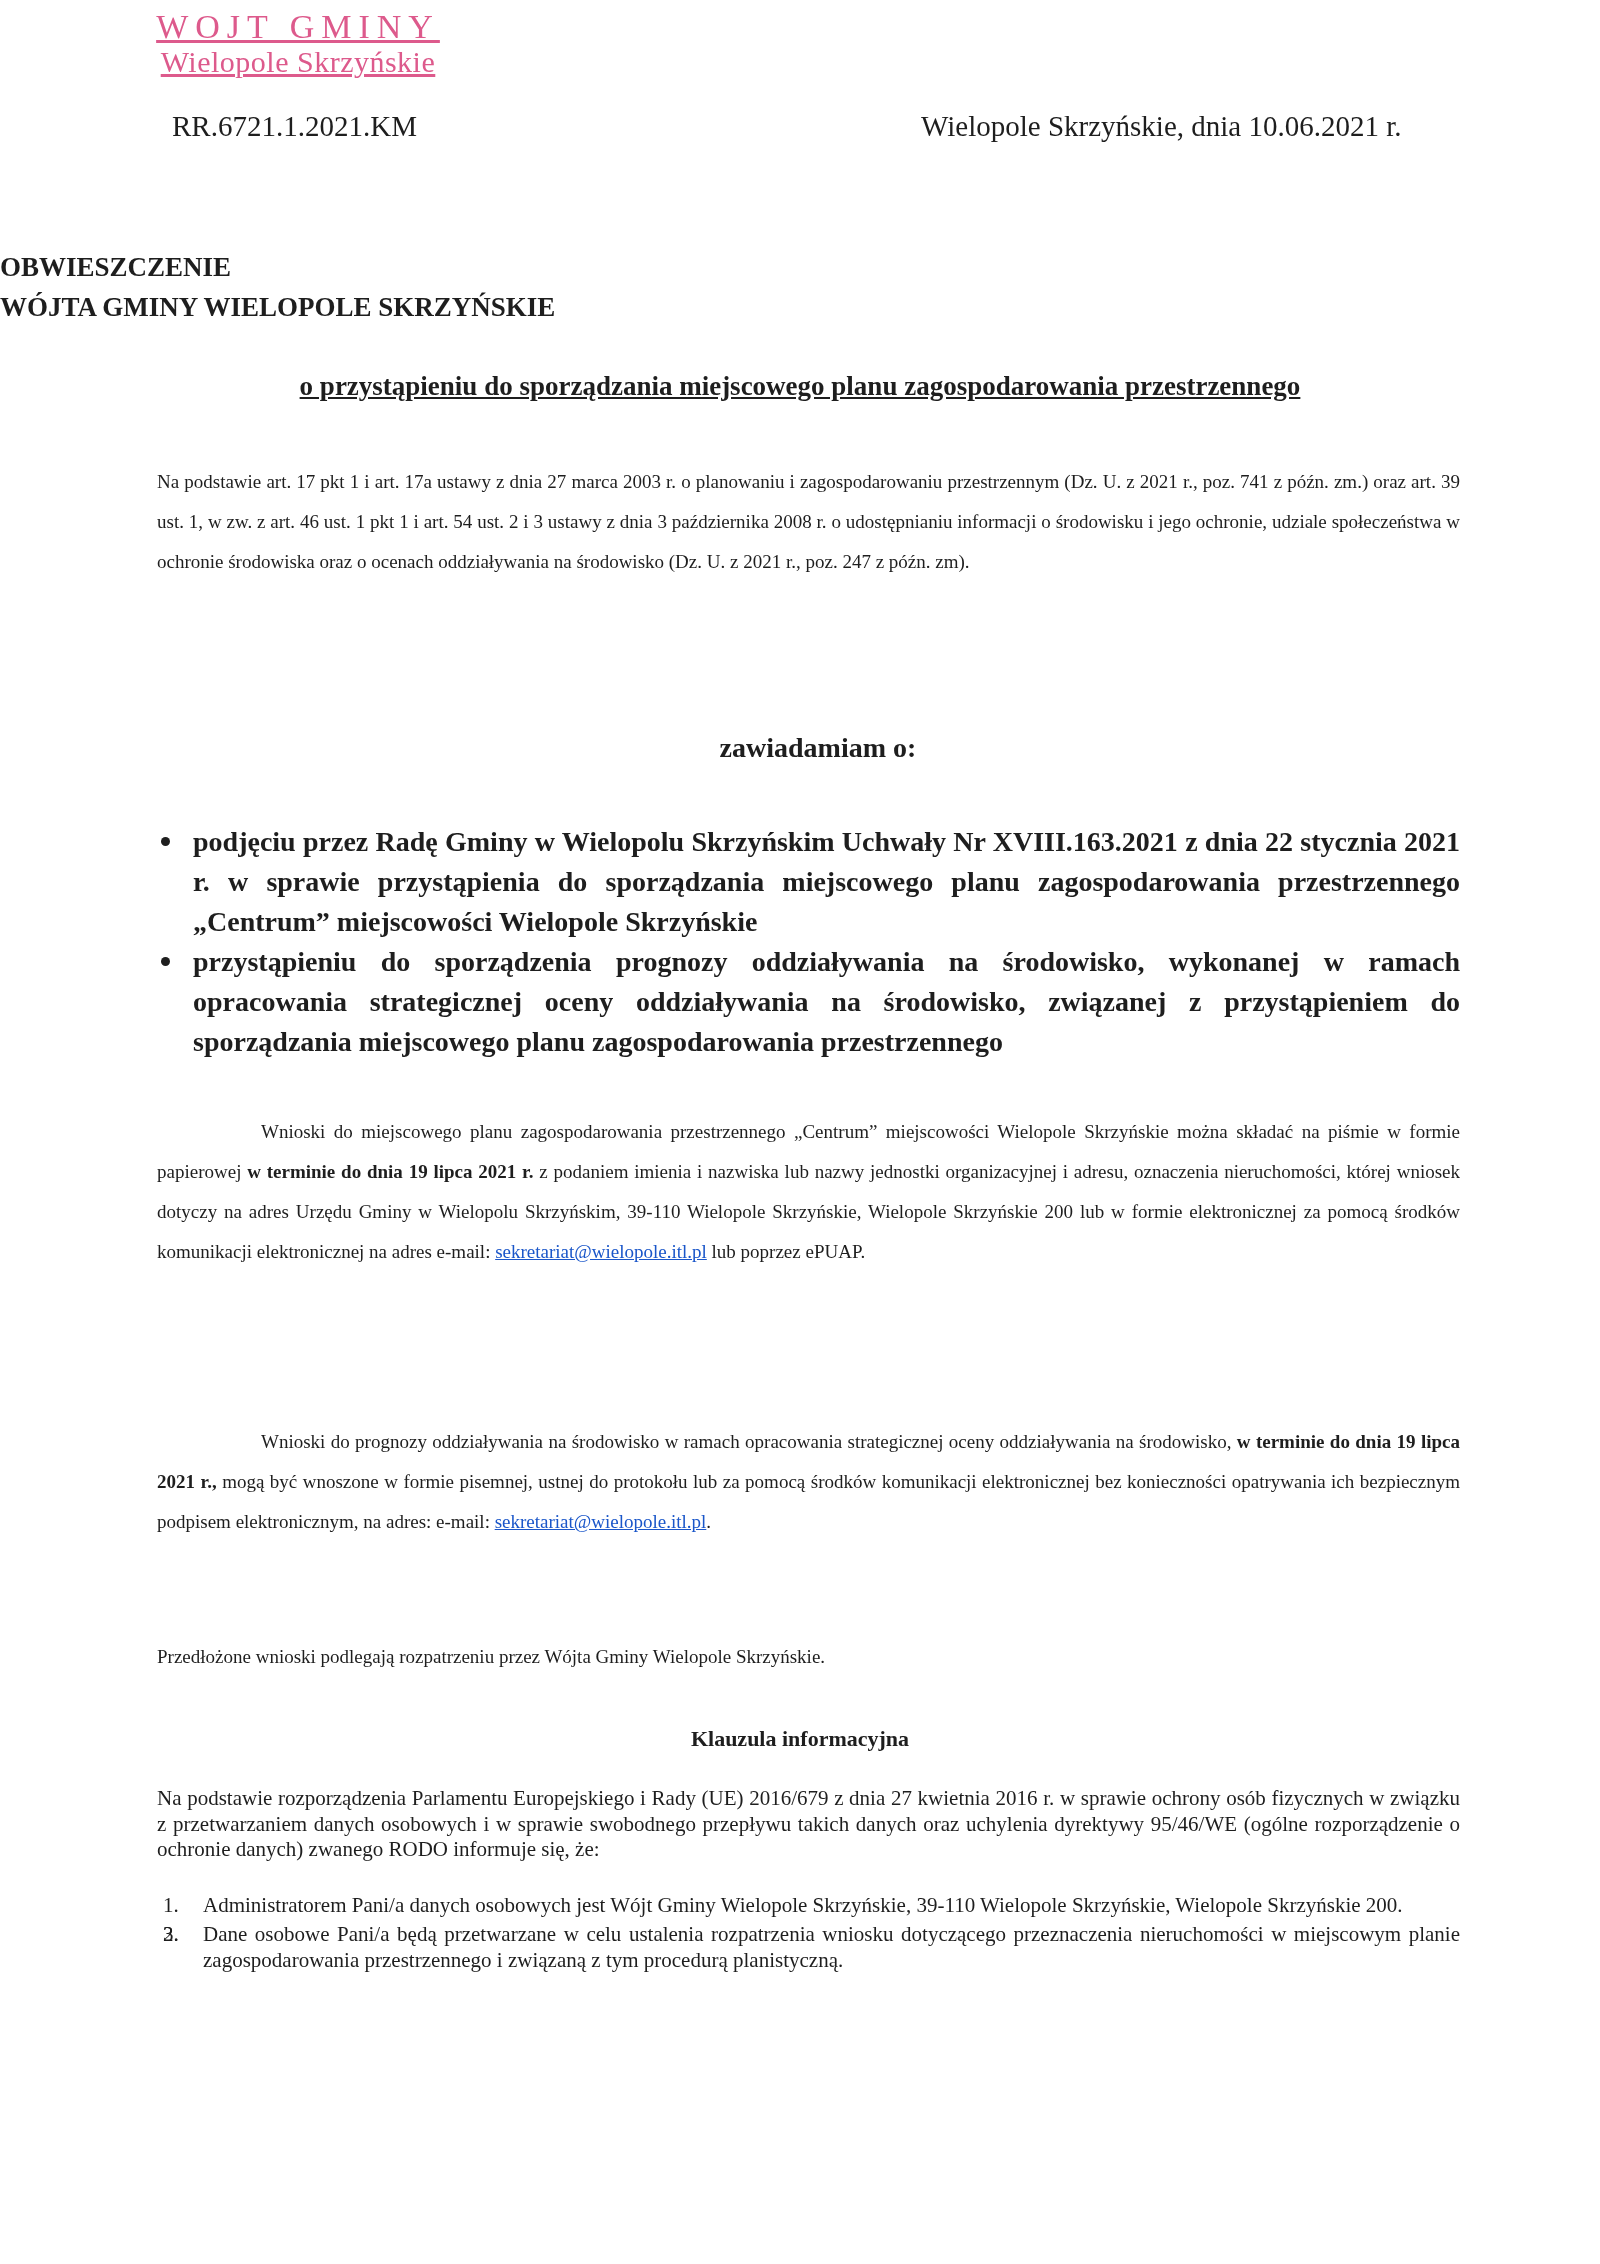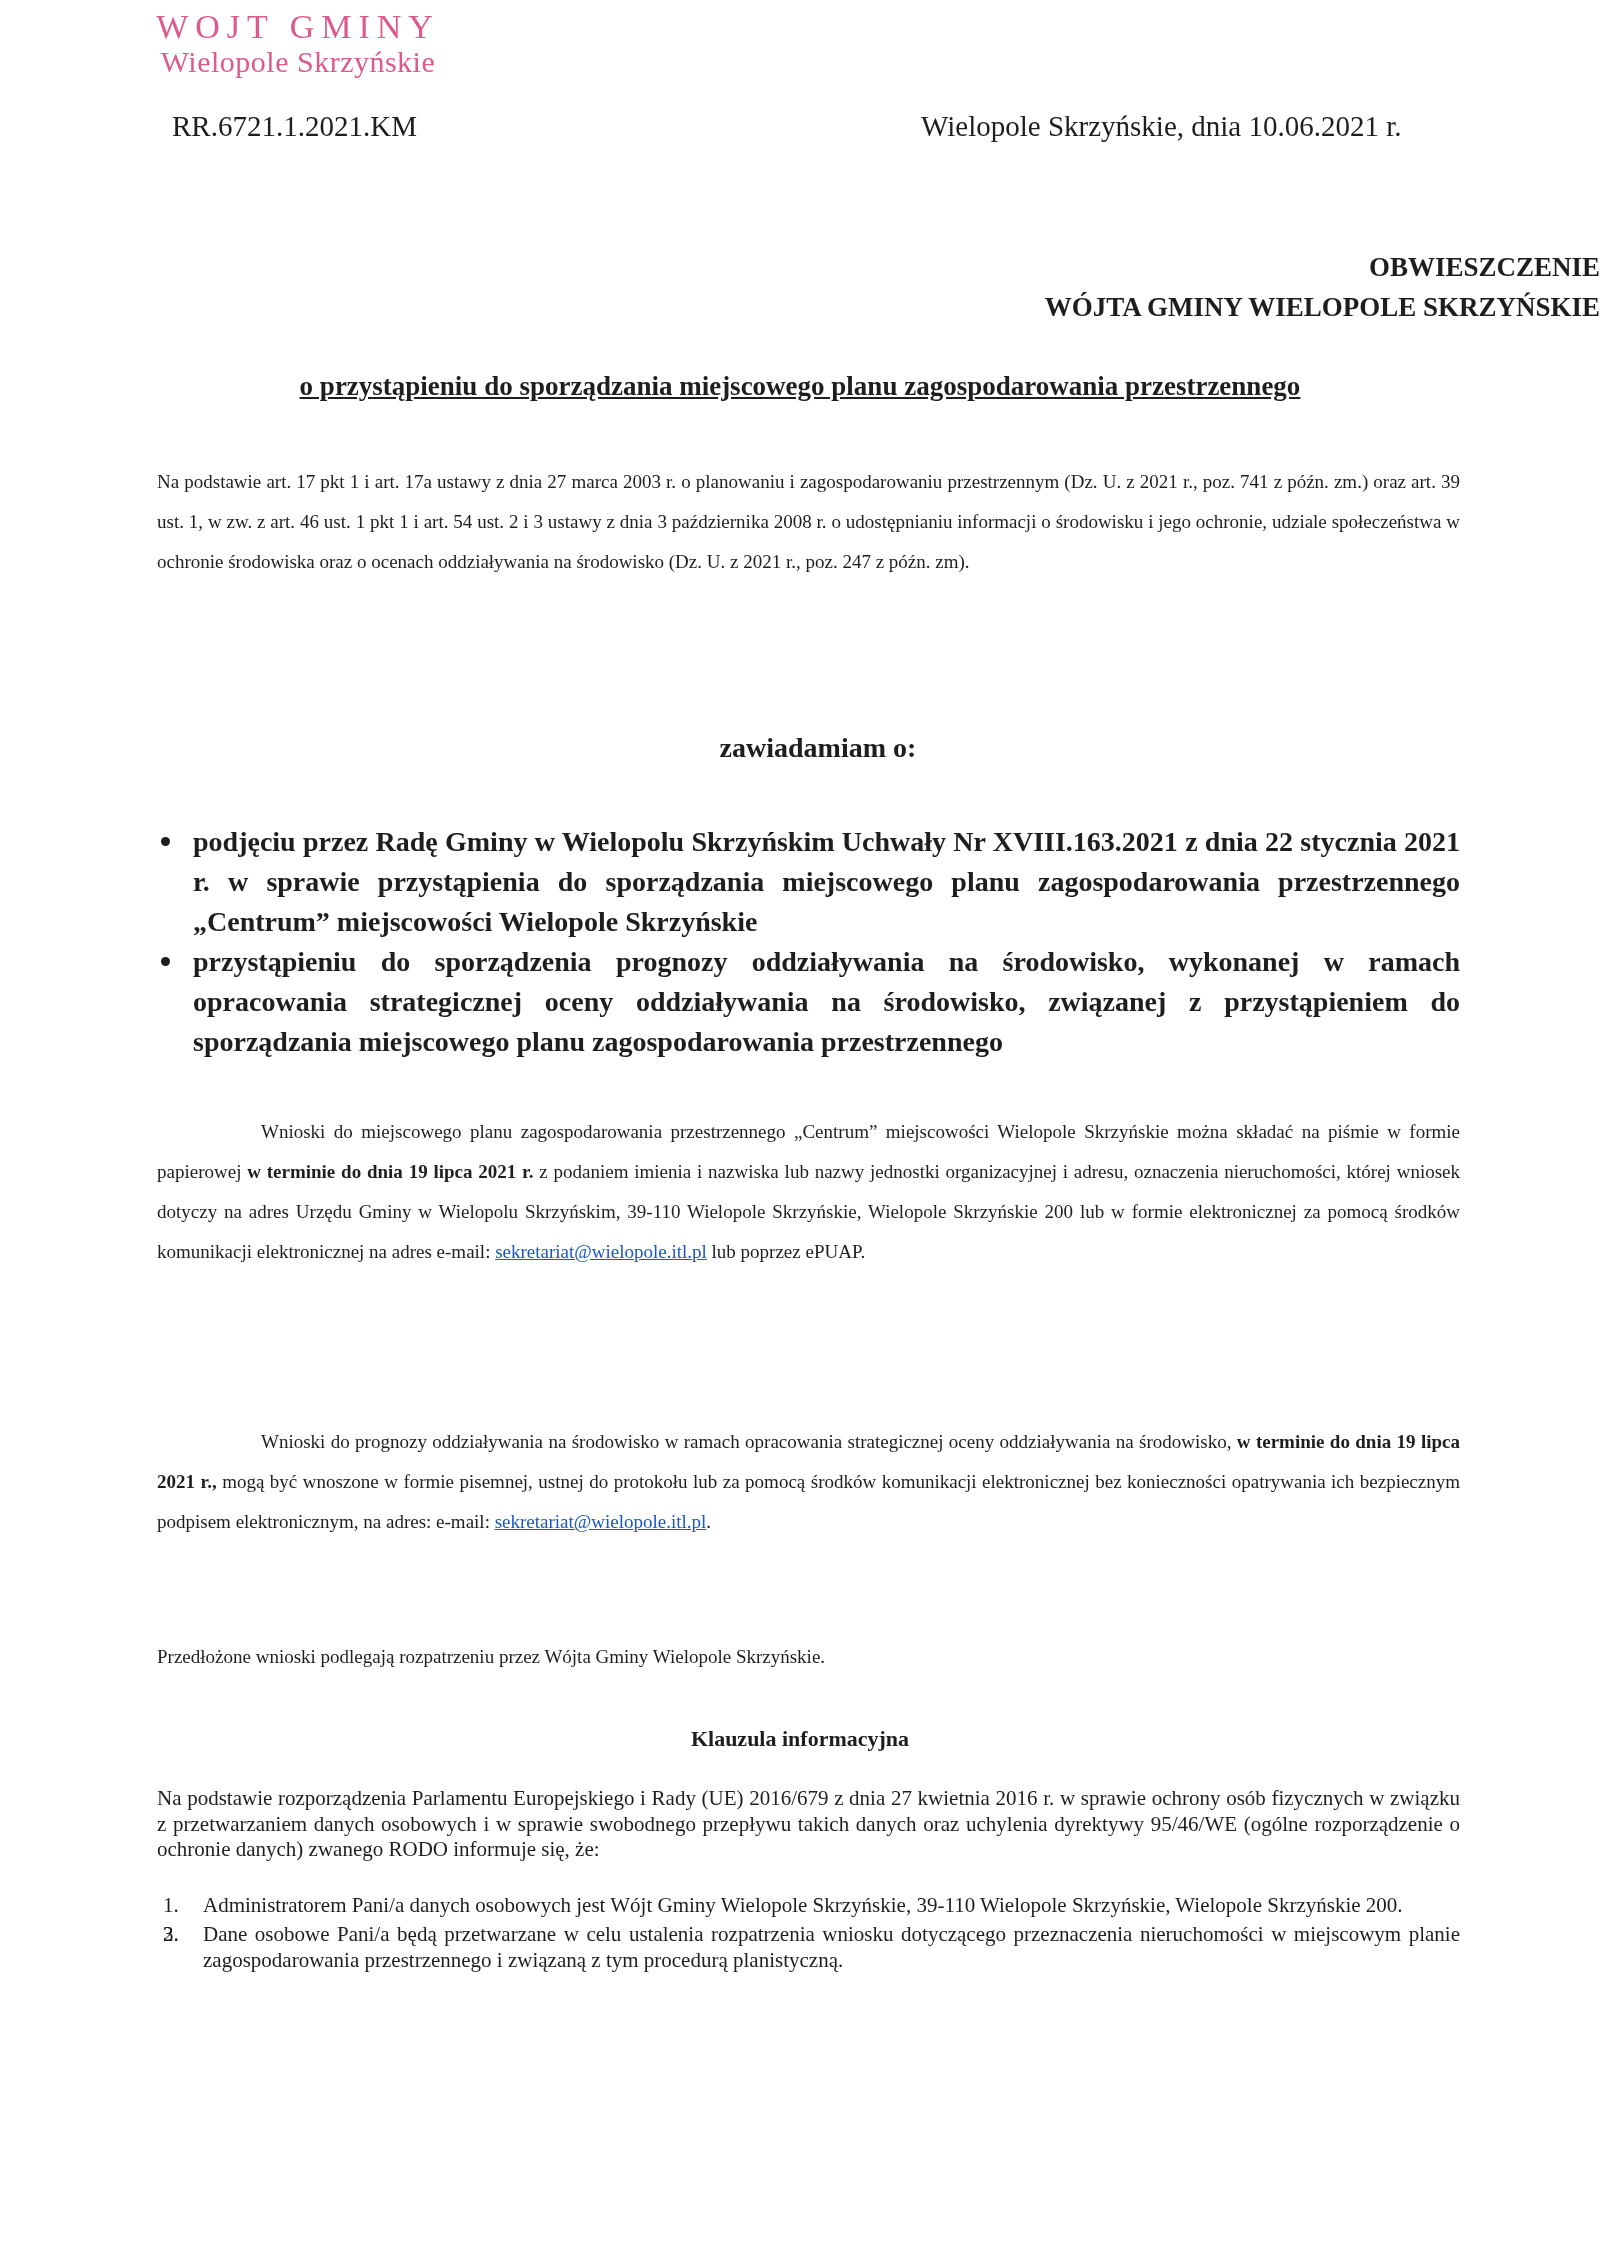--- a/index.html
+++ b/index.html
@@ -1,24 +1,24 @@
 <!DOCTYPE html>
 <html><head>
 <meta charset="utf-8">
 <style>
   html, body { margin: 0; padding: 0; background: #ffffff; }
   body { width: 1600px; height: 2264px; position: relative; overflow: hidden;
          font-family: "Liberation Serif", "DejaVu Serif", serif; color: #1e1e1e; }
   .abs { position: absolute; }
-  .stamp { left: 148px; top: 8px; color: #dd5a8c; text-align: center; width: 300px; }
+  .stamp { left: 148px; top: 8px; color: #dd5a8c; text-align: center; width: 300px; text-decoration: underline; }
   .stamp .l1 { font-size: 34px; letter-spacing: 7px; line-height: 38px; }
   .stamp .l2 { font-size: 30px; line-height: 32px; letter-spacing: 0.5px; }
   .ref { left: 172px; top: 110px; font-size: 29px; }
   .date { left: 921px; top: 110px; font-size: 29px; }
-  .title { left: 0; width: 1600px; text-align: right; font-weight: bold; font-size: 27px; }
+  .title { left: 0; width: 1600px; text-align: left; font-weight: bold; font-size: 27px; }
   .subtitle { left: 0; width: 1600px; text-align: center; font-weight: bold; font-size: 27px; line-height: 40px; text-decoration: underline; }
   .para { left: 157px; width: 1303px; font-size: 19px; line-height: 40px; text-align: justify; }
   .para.indent { text-indent: 104px; }
   .bold { font-weight: bold; }
   .centerhead { left: 0; width: 1600px; text-align: center; font-weight: bold; font-size: 28px; }
   .bullets { left: 157px; width: 1303px; font-size: 28px; line-height: 40px; font-weight: bold;
              list-style: none; margin: 0; padding: 0; }
   .bullets li { position: relative; padding-left: 36px; text-align: justify; }
   .bullets li .dot { position: absolute; left: 4px; top: 15px; width: 9px; height: 9px;
                      border-radius: 50%; background: #1e1e1e; }

